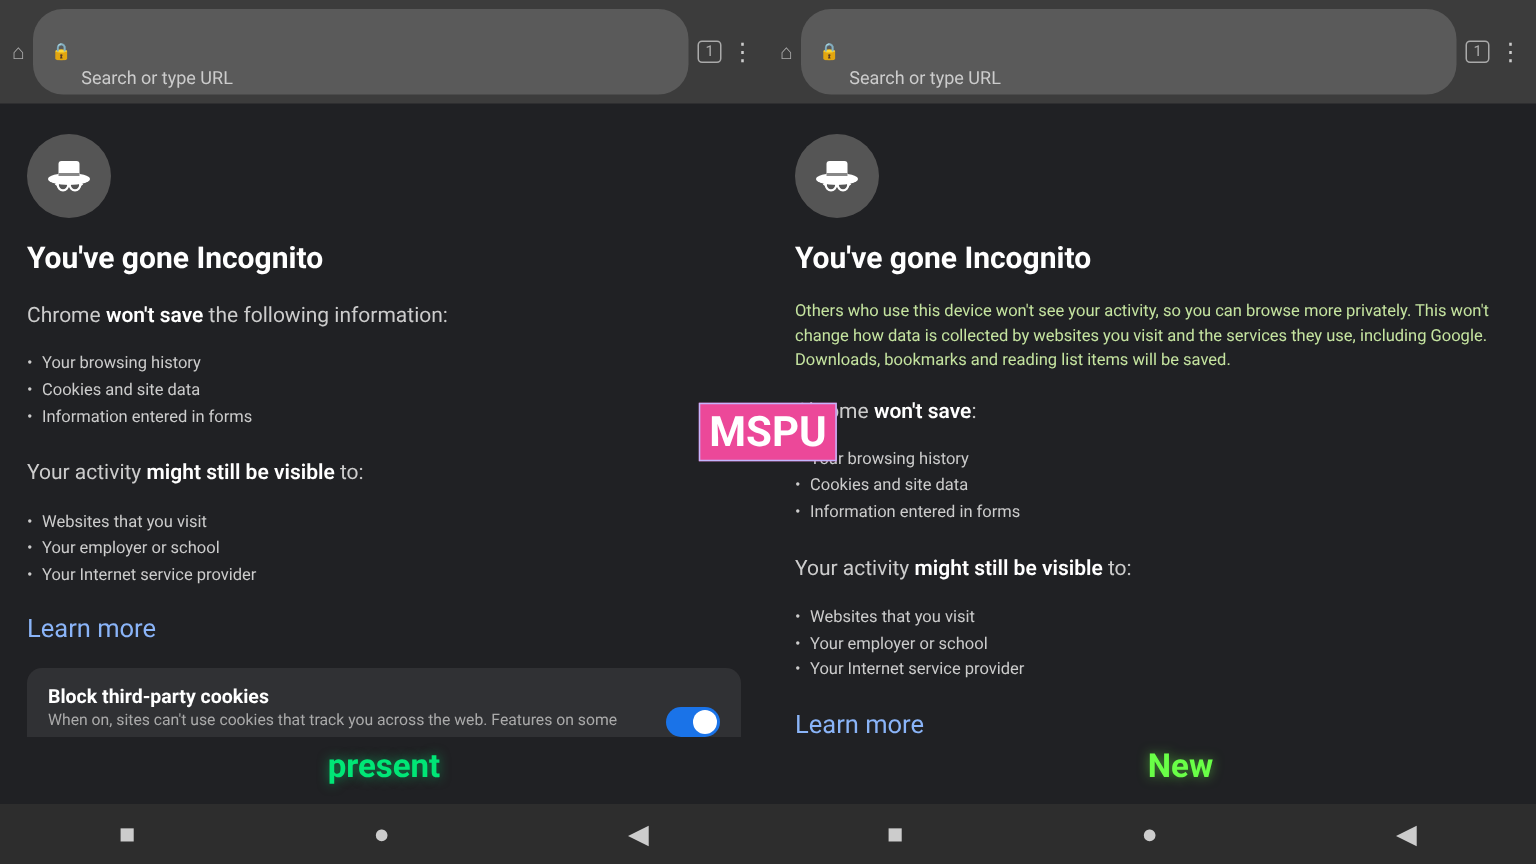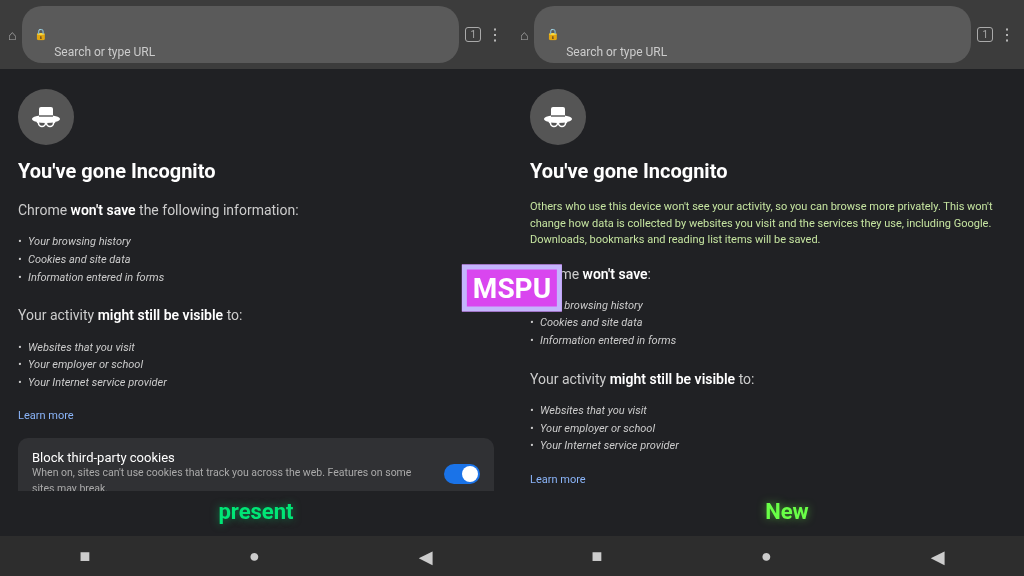--- a/index.html
+++ b/index.html
@@ -138,31 +138,30 @@
       list-style: none;
       margin: 2px 0 8px 0;
     }
 
     .bullet-list li {
       font-size: 11px;
       color: #ccc;
       line-height: 1.6;
       padding-left: 10px;
       position: relative;
-      font-style: italic;
     }
 
     .bullet-list li::before {
       content: '•';
       position: absolute;
       left: 0;
     }
 
     .learn-more {
-      font-size: 11px;
+      font-size: 17px;
       color: #8ab4f8;
       text-decoration: none;
       display: inline-block;
       margin-bottom: 6px;
     }
 
     .cookie-box {
       background: #303134;
       border-radius: 10px;
       padding: 12px 14px;
@@ -173,21 +172,21 @@
 
     .cookie-row {
       display: flex;
       align-items: center;
       justify-content: space-between;
       gap: 8px;
     }
 
     .cookie-title {
       font-size: 13px;
-      font-weight: 400;
+      font-weight: 700;
       color: #fff;
     }
 
     .cookie-desc {
       font-size: 10.5px;
       color: #aaa;
       line-height: 1.5;
       flex: 1;
     }
 
@@ -257,25 +256,25 @@
 
     
     .mspu-watermark {
       position: absolute;
       top: 50%;
       left: 50%;
       transform: translate(-50%, -50%);
       font-size: 28px;
       font-weight: bold;
       color: #fff;
-      background: #d946ef;
+      background: #ec4899;
       padding: 2px 6px;
       pointer-events: none;
       z-index: 10;
-      border: 5px solid #c4b5fd;
+      border: 1px solid #c4b5fd;
     }
 
     .panel-wrapper {
       display: flex;
       width: 100%;
       height: 100%;
       position: relative;
     }
   </style>
 </head>

